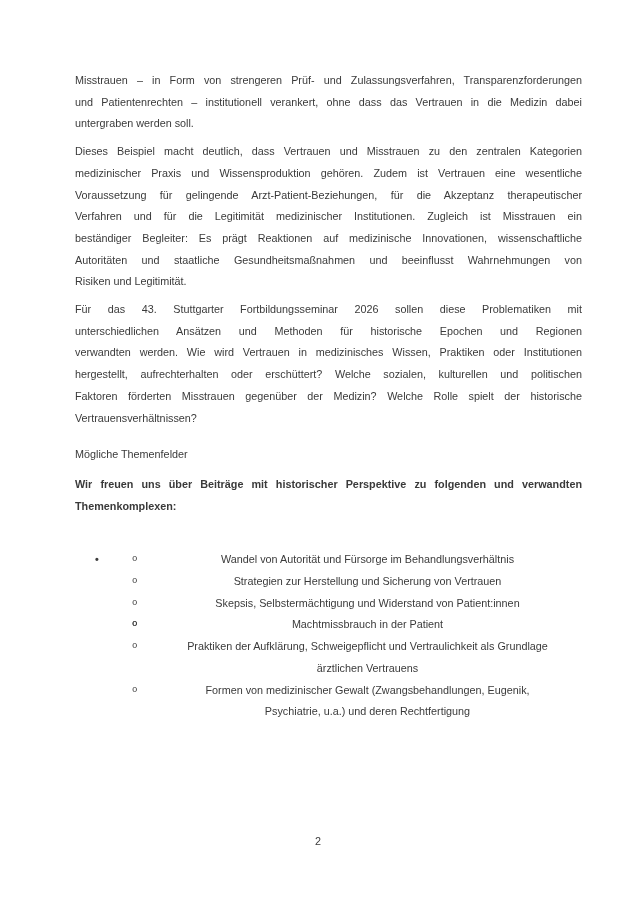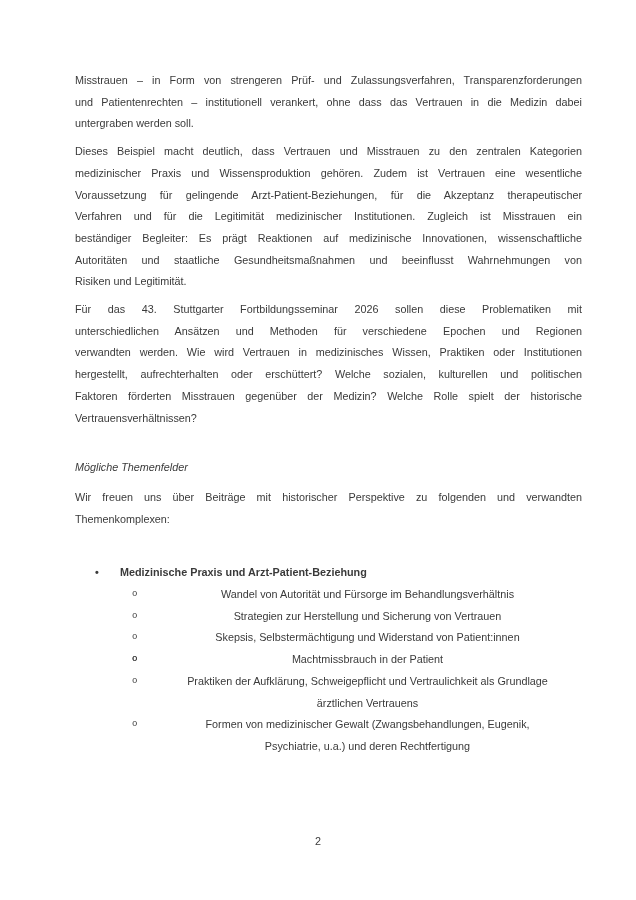--- a/index.html
+++ b/index.html
@@ -19,24 +19,23 @@
     border-radius: 30px;
   }
   .para, .sub-text, .topic-head, .section-heading {
     font-size: 10.8px;
     line-height: 21.7px;
   }
   .para { margin: 0 0 6px 0; }
   .para .tline { text-align: justify; text-align-last: justify; }
   .para .tline.last { text-align-last: left; }
   .section-heading {
-    font-style: italic;
-    margin: 28px 0 8px 0;
+    margin: 15px 0 8px 0;
   }
-  .intro { margin-bottom: 8px; }
+  .intro { margin-bottom: 8px; font-weight: bold; }
   .topics { margin-top: 32px; }
   .topic-head {
     position: relative;
     padding-left: 45px;
     font-weight: bold;
   }
   .b1 {
     position: absolute; left: 20px; top: 0;
     font-weight: bold;
     line-height: 21.7px;
@@ -76,39 +75,38 @@
       <div class="tline">medizinischer Praxis und Wissensproduktion gehören. Zudem ist Vertrauen eine wesentliche</div>
       <div class="tline">Voraussetzung für gelingende Arzt-Patient-Beziehungen, für die Akzeptanz therapeutischer</div>
       <div class="tline">Verfahren und für die Legitimität medizinischer Institutionen. Zugleich ist Misstrauen ein</div>
       <div class="tline">beständiger Begleiter: Es prägt Reaktionen auf medizinische Innovationen, wissenschaftliche</div>
       <div class="tline">Autoritäten und staatliche Gesundheitsmaßnahmen und beeinflusst Wahrnehmungen von</div>
       <div class="tline last">Risiken und Legitimität.</div>
     </div>
 
   <div class="para">
       <div class="tline">Für das 43. Stuttgarter Fortbildungsseminar 2026 sollen diese Problematiken mit</div>
-      <div class="tline">unterschiedlichen Ansätzen und Methoden für verschiedene Epochen und Regionen</div>
+      <div class="tline">unterschiedlichen Ansätzen und Methoden für historische Epochen und Regionen</div>
       <div class="tline">verwandten werden. Wie wird Vertrauen in medizinisches Wissen, Praktiken oder Institutionen</div>
       <div class="tline">hergestellt, aufrechterhalten oder erschüttert? Welche sozialen, kulturellen und politischen</div>
       <div class="tline">Faktoren förderten Misstrauen gegenüber der Medizin? Welche Rolle spielt der historische</div>
       <div class="tline last">Vertrauensverhältnissen?</div>
     </div>
 
   <div class="section-heading">Mögliche Themenfelder</div>
 
   <div class="para intro">
       <div class="tline">Wir freuen uns über Beiträge mit historischer Perspektive zu folgenden und verwandten</div>
       <div class="tline last">Themenkomplexen:</div>
     </div>
 
   <div class="topics">
 
     <div class="topic-head">
       <span class="b1">•</span>
-      <span>Medizinische Praxis und Arzt-Patient-Beziehung</span>
     </div>
 
     <div class="sub-item">
       <span class="b2">o</span>
       <div class="sub-text">
           <div class="tline last">Wandel von Autorität und Fürsorge im Behandlungsverhältnis</div>
         </div>
     </div>
 
     <div class="sub-item">

